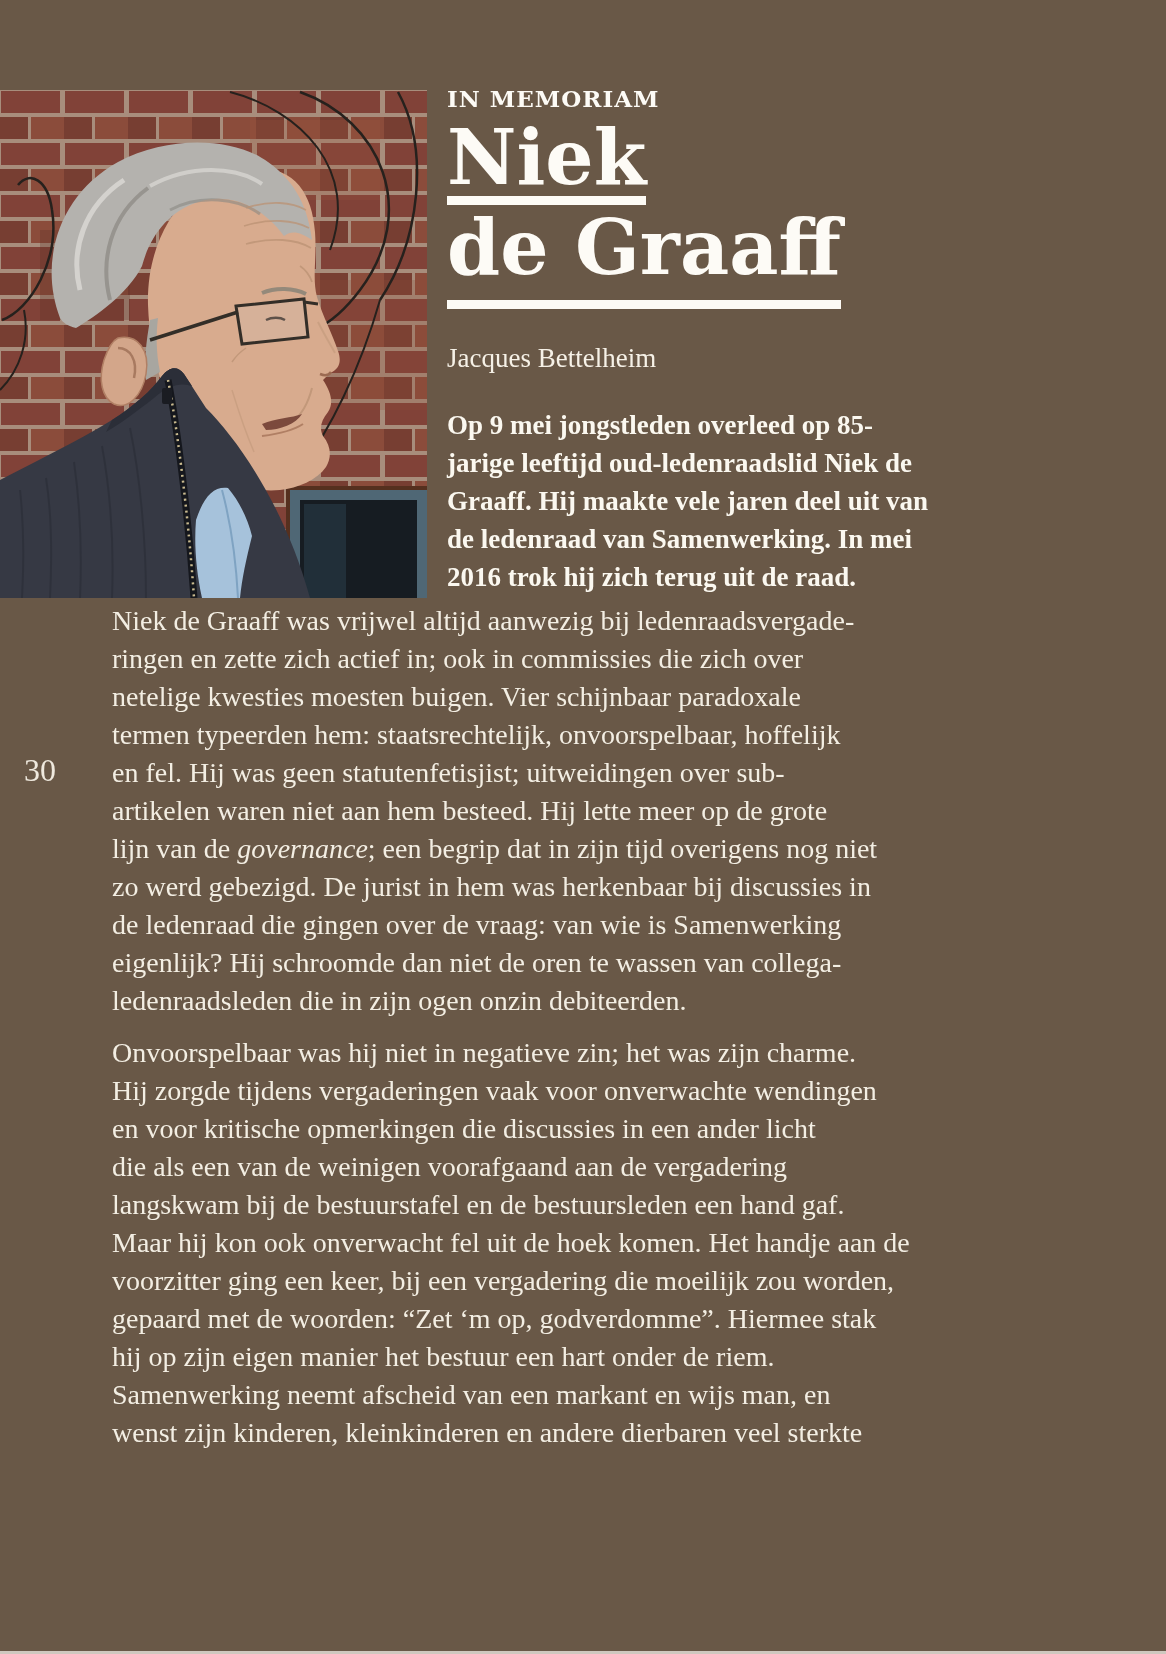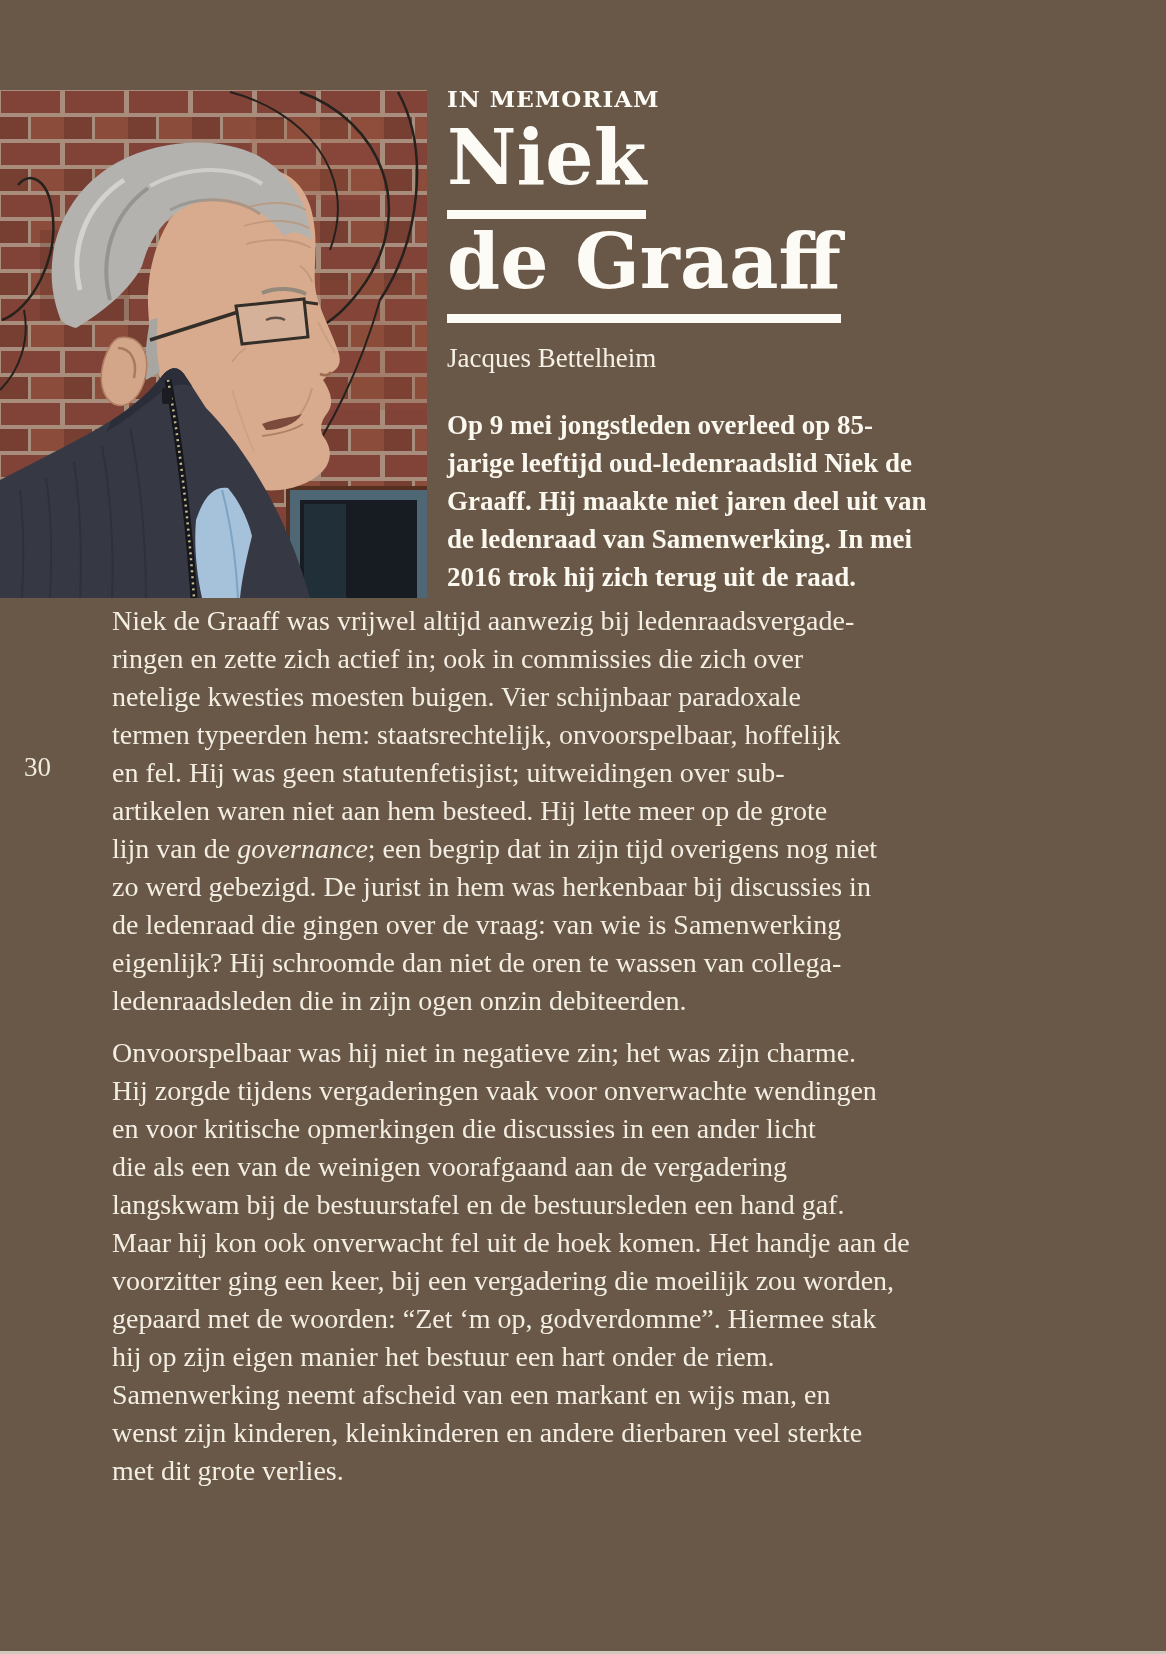--- a/index.html
+++ b/index.html
@@ -18,33 +18,33 @@
     letter-spacing:1px;color:#fdfbf6;white-space:nowrap;
   }
   .title{position:absolute;left:447px;top:120px;color:#fdfbf6;}
   .title .t-line{
     display:table;
     font-family:"DejaVu Serif", serif;
     font-weight:bold;font-size:76px;line-height:76px;
     border-bottom:9px solid #fdfbf6;
     white-space:nowrap;
   }
-  .title .t1{padding-bottom:14px;}
+  .title .t1{}
   .title .t2{margin-top:5px;padding-bottom:14px;}
   .author{
     position:absolute;left:447px;top:343px;
     font-size:27px;line-height:30px;color:#f6f1e7;white-space:nowrap;
   }
   .intro{
     position:absolute;left:447px;top:406px;
     font-weight:bold;font-size:27px;line-height:38px;color:#fbf8f0;
   }
   .page-num{
     position:absolute;left:24px;top:752px;
-    font-size:27px;color:#efe9de;
+    font-size:32px;color:#efe9de;
   }
   .body-text{
     position:absolute;left:112px;top:602px;
     font-size:28px;line-height:38px;color:#f3eee3;
   }
   .body-text .para2{margin-top:14px;}
   .line{white-space:nowrap;}
   .ital{font-style:italic;}
   .bottom-edge{
     position:absolute;left:0;bottom:0;width:1166px;height:3px;
@@ -167,21 +167,21 @@
   <div class="title">
     <div class="t-line t1">Niek</div>
     <div class="t-line t2">de Graaff</div>
   </div>
 
   <div class="author">Jacques Bettelheim</div>
 
   <div class="intro">
     <div class="line">Op 9 mei jongstleden overleed op 85-</div>
     <div class="line">jarige leeftijd oud-ledenraadslid Niek de</div>
-    <div class="line">Graaff. Hij maakte niet jaren deel uit van</div>
+    <div class="line">Graaff. Hij maakte vele jaren deel uit van</div>
     <div class="line">de ledenraad van Samenwerking. In mei</div>
     <div class="line">2016 trok hij zich terug uit de raad.</div>
   </div>
 
   <div class="page-num">30</div>
 
   <div class="body-text">
     <div class="para1">
       <div class="line">Niek de Graaff was vrijwel altijd aanwezig bij ledenraadsvergade-</div>
       <div class="line">ringen en zette zich actief in; ook in commissies die zich over</div>
@@ -200,19 +200,18 @@
       <div class="line">Hij zorgde tijdens vergaderingen vaak voor onverwachte wendingen</div>
       <div class="line">en voor kritische opmerkingen die discussies in een ander licht</div>
       <div class="line">die als een van de weinigen voorafgaand aan de vergadering</div>
       <div class="line">langskwam bij de bestuurstafel en de bestuursleden een hand gaf.</div>
       <div class="line">Maar hij kon ook onverwacht fel uit de hoek komen. Het handje aan de</div>
       <div class="line">voorzitter ging een keer, bij een vergadering die moeilijk zou worden,</div>
       <div class="line">gepaard met de woorden: “Zet ‘m op, godverdomme”. Hiermee stak</div>
       <div class="line">hij op zijn eigen manier het bestuur een hart onder de riem.</div>
       <div class="line">Samenwerking neemt afscheid van een markant en wijs man, en</div>
       <div class="line">wenst zijn kinderen, kleinkinderen en andere dierbaren veel sterkte</div>
-      <div class="line">met dit grote verlies.</div>
     </div>
   </div>
 
   <div class="bottom-edge"></div>
 
 </div>
 
 </body></html>

